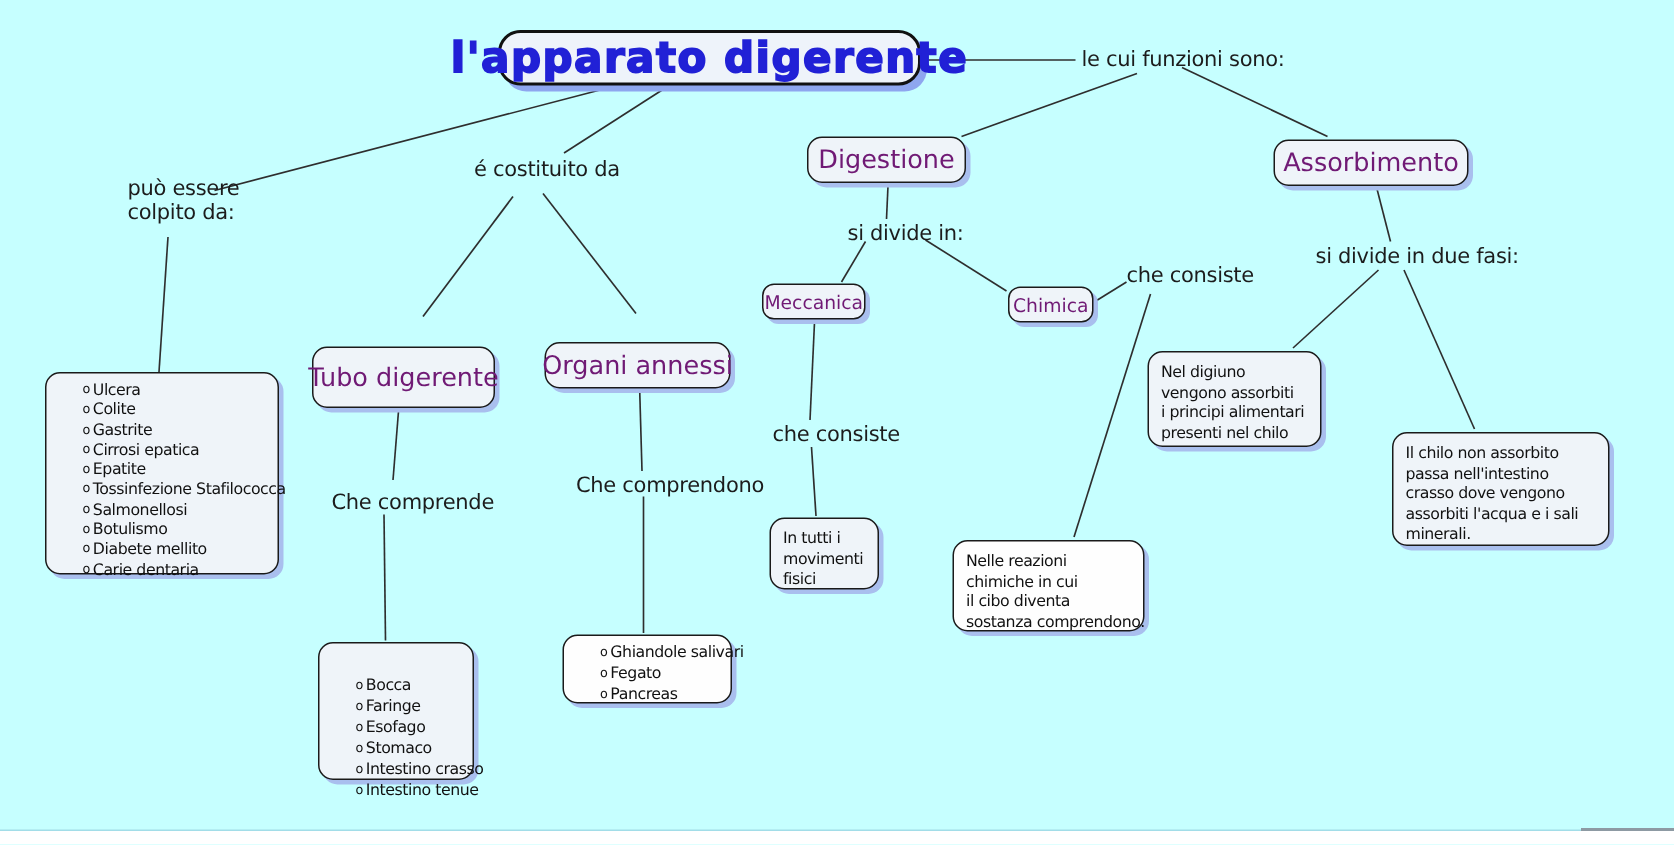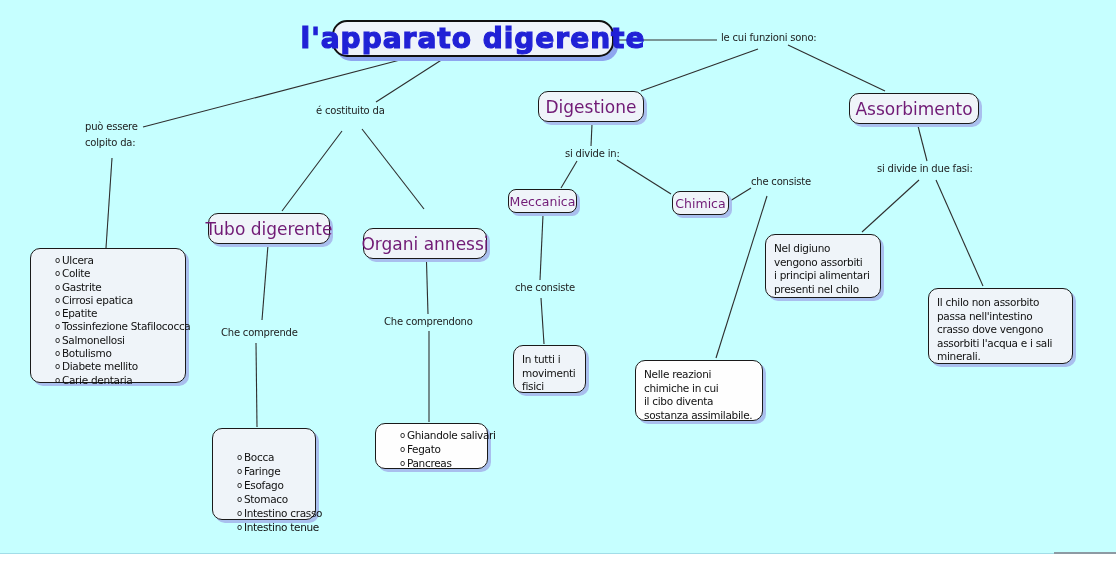--- a/index.html
+++ b/index.html
@@ -29,21 +29,21 @@
   .listbox.white{background:#fefefe;}
   .li{white-space:nowrap;margin-left:18px;}
   .li::before{content:"o";font-size:8.5px;position:relative;top:-1px;margin-right:2px;}
 
   .notebox{position:absolute;box-sizing:border-box;background:#eff4f9;border:1.4px solid #1a1a1a;
         border-radius:10px;box-shadow:3px 3px 0 #a9bfee;padding:7px 5px 6px 8px;
         font-size:10.5px;letter-spacing:-0.3px;line-height:13.5px;color:#111;}
   .notebox.white{background:#fefefe;}
   .note-line{white-space:nowrap;}
 
-  .lbl{position:absolute;font-size:10px;color:#1c1c1c;white-space:nowrap;letter-spacing:-0.2px;}
+  .lbl{position:absolute;font-size:14px;color:#1c1c1c;white-space:nowrap;letter-spacing:-0.2px;}
   .lbl .l2{display:block;margin-top:2.5px;}
 </style>
 </head>
 <body>
 
 <div class="canvas" style="background: rgb(198, 255, 255);">
   <div class="map-area"></div>
 
   <svg class="edges" id="edges">
       <line x1="400" y1="60" x2="143" y2="127" stroke="#2e2e2e" stroke-width="1.1"></line>
@@ -69,21 +69,21 @@
       <line x1="426" y1="244" x2="428" y2="314" stroke="#2e2e2e" stroke-width="1.1"></line>
       <line x1="429" y1="331" x2="429" y2="422" stroke="#2e2e2e" stroke-width="1.1"></line>
     </svg>
 
   <div class="title-box">
     <span class="title-text">l'apparato digerente</span>
   </div>
 
   <div class="node big" style="left:538px;top:91px;width:106px;height:31px">Digestione</div>
   <div class="node big" style="left:849px;top:93px;width:130px;height:31px">Assorbimento</div>
-  <div class="node big" style="left:208px;top:213px;width:122px;height:31px">Tubo digerente</div>
+  <div class="node big" style="left:208px;top:231px;width:122px;height:41px">Tubo digerente</div>
   <div class="node big" style="left:363px;top:228px;width:124px;height:31px">Organi annessi</div>
   <div class="node small" style="left:508px;top:189px;width:69px;height:24px">Meccanica</div>
   <div class="node small" style="left:672px;top:191px;width:57px;height:24px">Chimica</div>
 
   <div class="lbl" style="left:85px;top:120px;line-height:13px">
     <span>può essere</span>
     <span class="l2">colpito da:</span>
   </div>
   <div class="lbl" style="left:316px;top:105px">é costituito da</div>
   <div class="lbl" style="left:721px;top:32px">le cui funzioni sono:</div>
@@ -140,18 +140,18 @@
   <div class="notebox" style="left:513px;top:345px;width:73px;height:48px">
     <div class="note-line">In tutti i</div>
     <div class="note-line">movimenti</div>
     <div class="note-line">fisici</div>
   </div>
 
   <div class="notebox white" style="left:635px;top:360px;width:128px;height:61px">
     <div class="note-line">Nelle reazioni</div>
     <div class="note-line">chimiche in cui</div>
     <div class="note-line">il cibo diventa</div>
-    <div class="note-line">sostanza assimilabile.</div>
+    <div class="note-line">sostanza comprendono.</div>
   </div>
 
   <div class="bottom-strip"></div>
   <div class="edge-mark"></div>
 </div>
 
 </body></html>

